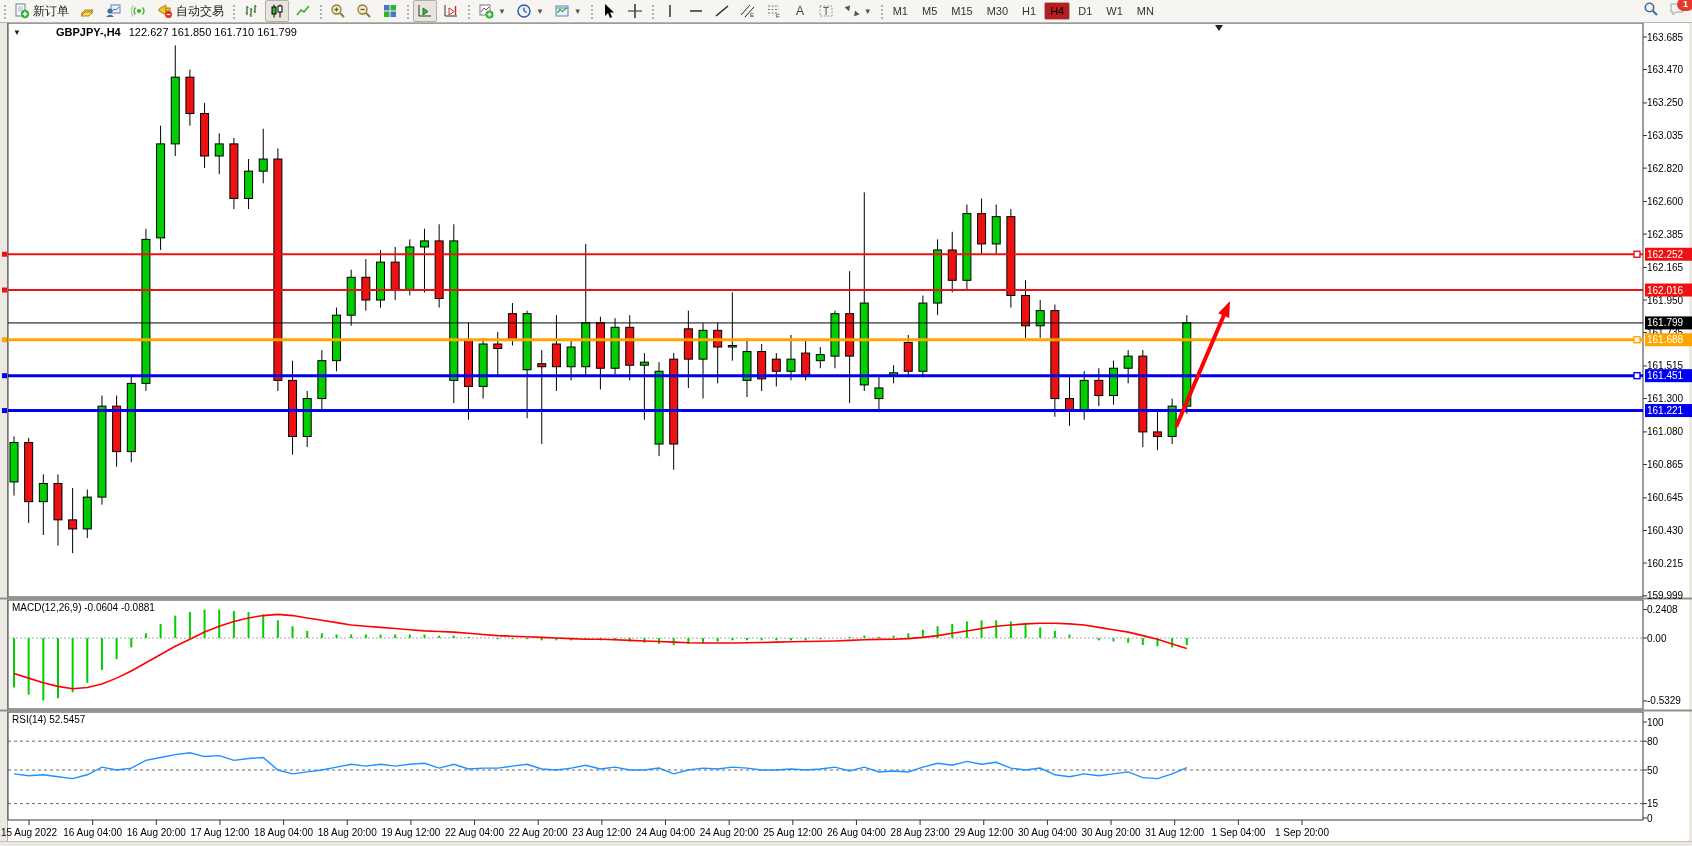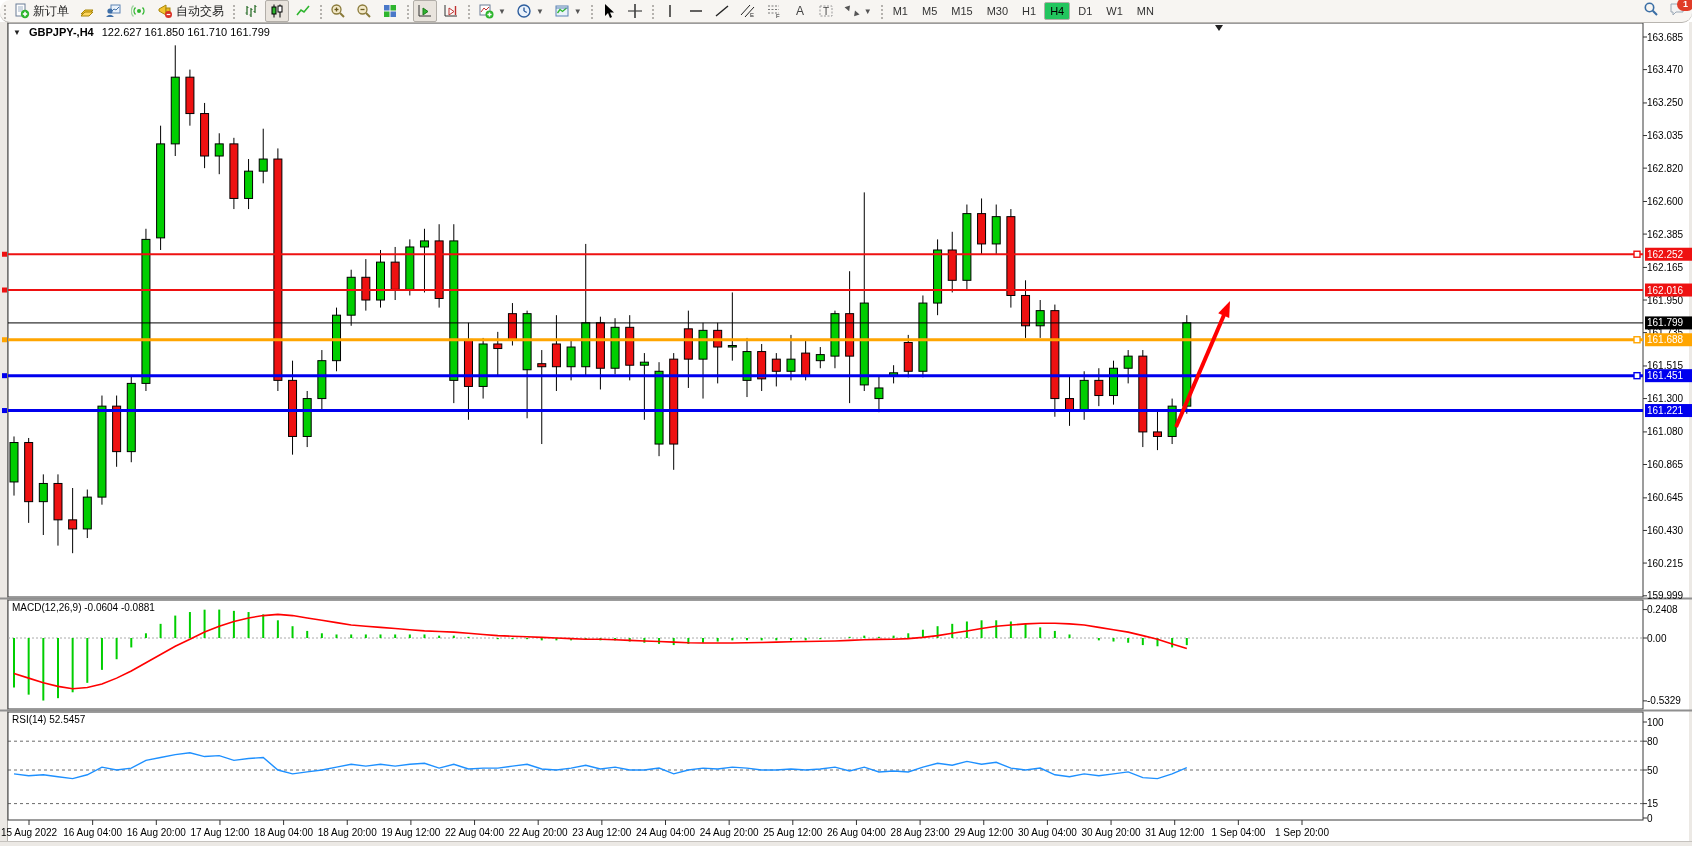--- a/index.html
+++ b/index.html
@@ -1,28 +1,28 @@
 <!DOCTYPE html>
 <html><head>
 <meta charset="utf-8">
 <style>
   html,body{margin:0;padding:0;width:1692px;height:846px;overflow:hidden;background:#ffffff;
     font-family:"Liberation Sans",sans-serif;}
   
   #toolbar{position:absolute;left:0;top:0;width:1692px;height:22px;background:#f7f5f2;
-    border-bottom:1px solid #b8b5b0;display:flex;align-items:center;z-index:5;border-radius:10px;}
+    border-bottom:1px solid #b8b5b0;display:flex;align-items:center;z-index:5;}
   .grip{width:5px;height:16px;margin:0 2px;background-image:radial-gradient(#b5b2ae 1px, transparent 1.2px);
     background-size:4px 4px;background-position:1px 1px;}
   .tb-btn{display:flex;align-items:center;gap:3px;height:20px;padding:0 3px;margin:0 1px;
     border:1px solid transparent;border-radius:2px;cursor:default;}
   .tb-btn.pressed{background:#e9e4dd;border-color:#b2aea8;}
   .tb-btn svg{display:block;}
   .tb-text{font-size:12px;color:#1c1c1c;white-space:nowrap;}
   .tf-btn{font-size:11px;color:#333;padding:2px 5px;margin:0 1px;border:1px solid transparent;border-radius:2px;}
-  .tf-btn.pressed{background:#22c55e;border:1px solid #b2aea8;color:#000;}
+  .tf-btn.pressed{background:#b91c1c;border:1px solid #b2aea8;color:#000;}
   .caret{font-size:8px;color:#555;margin-left:1px;}
   .tb-right{position:absolute;right:6px;top:0;height:22px;display:flex;align-items:center;gap:10px;}
   #chat-wrap{position:relative;}
   #chat-badge{position:absolute;top:-3px;right:-8px;background:#e03c28;color:#fff;border-radius:8px;
     min-width:13px;height:13px;font-size:9px;line-height:13px;text-align:center;padding:0 2px;font-weight:bold;}
   
   #left-strip{position:absolute;left:0;top:22px;width:7px;height:824px;background:#ece9e5;border-right:1px solid #b3b0ac;}
   #bottom-strip{position:absolute;left:0;top:841px;width:1692px;height:5px;background:#ece9e5;border-top:1px solid #c5c2be;}
   #right-strip{position:absolute;left:1689px;top:22px;width:3px;height:824px;background:#ece9e5;}
   #chart-title{position:absolute;left:13px;top:26px;font-size:11px;color:#000;z-index:3;display:flex;gap:8px;align-items:center;}
@@ -337,21 +337,21 @@
     </span>
   </div>
 </div>
 
 <div id="left-strip"></div>
 <div id="right-strip"></div>
 <div id="bottom-strip"></div>
 
 <div id="chart-title">
   <span class="tri">▼</span>
-  <span style="font-weight:bold;">GBPJPY-,H4</span>
+  <span style="font-weight:bold;margin-left:27px;">GBPJPY-,H4</span>
   <span>122.627 161.850 161.710 161.799</span>
 </div>
 
 <svg id="chart-svg" width="1692" height="846">
     <g>
       <rect x="8" y="23" width="1635" height="574" fill="none" stroke="#3a3a3a" stroke-width="1"></rect>
       <rect x="8" y="600" width="1635" height="109" fill="none" stroke="#3a3a3a" stroke-width="1"></rect>
       <rect x="8" y="712" width="1635" height="108" fill="none" stroke="#3a3a3a" stroke-width="1"></rect>
       <line x1="0" y1="598.5" x2="1692" y2="598.5" stroke="#8f8f8f" stroke-width="2"></line>
       <line x1="0" y1="710.5" x2="1692" y2="710.5" stroke="#8f8f8f" stroke-width="2"></line>

